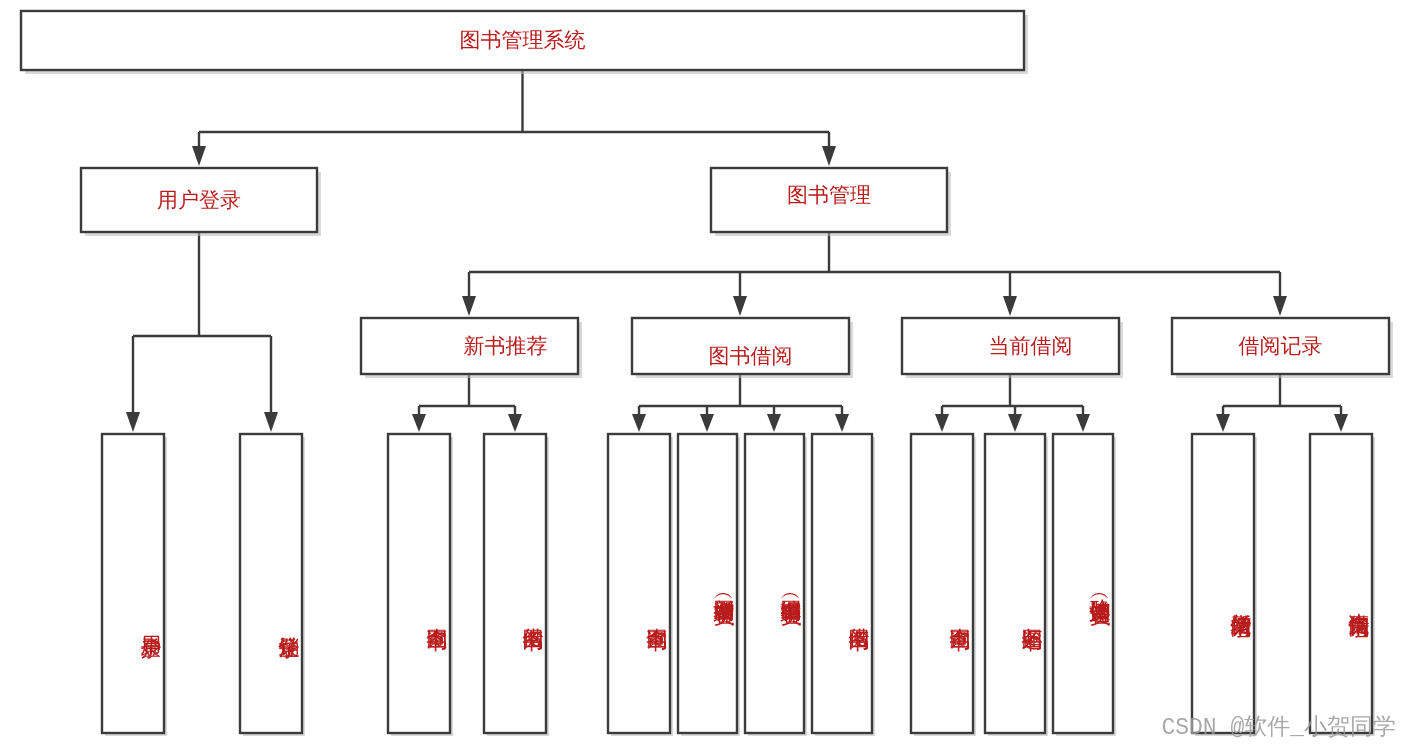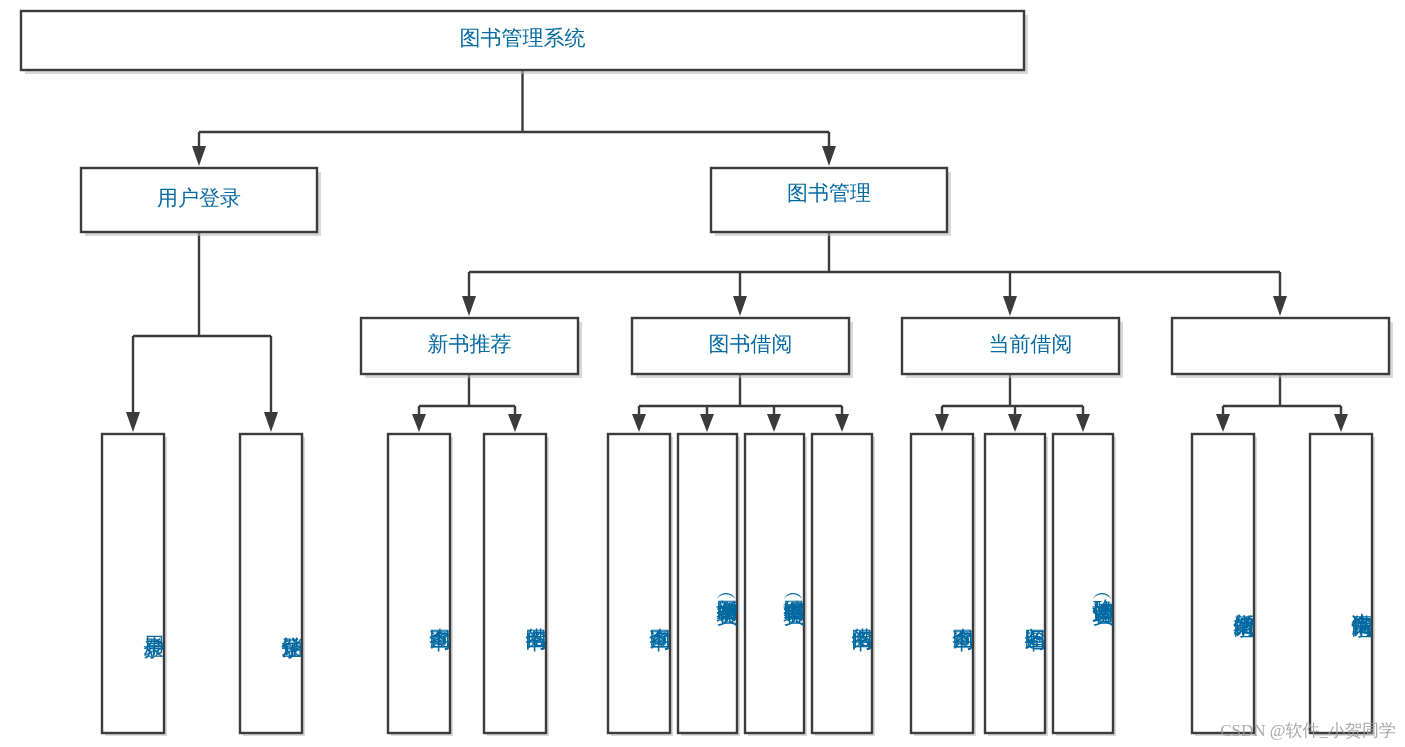--- a/index.html
+++ b/index.html
@@ -40,22 +40,22 @@
     stroke-width: 2.4;
     fill: none;
     stroke-linecap: butt;
   }
   .arrow-head {
     fill: #3b3b3b;
     stroke: none;
   }
   .node-label {
     position: absolute;
-    color: #0369a1;
-    font-family: Liberation Mono, monospace;
+    color: #b91c1c;
+    font-family: Liberation Serif, serif;
     text-rendering: geometricPrecision;
     pointer-events: none;
     white-space: nowrap;
   }
   .label-h {
     font-size: 21px;
     line-height: 1;
     display: flex;
     align-items: center;
     justify-content: center;
@@ -67,23 +67,23 @@
     text-orientation: upright;
     display: flex;
     align-items: flex-start;
     justify-content: center;
     letter-spacing: 1px;
   }
   .watermark {
     position: absolute;
     right: 9px;
     bottom: 5px;
-    font-size: 17px;
+    font-size: 23px;
     color: #9a9a9a;
-    font-family: Liberation Serif, serif;
+    font-family: Liberation Mono, monospace;
     white-space: nowrap;
     opacity: 0.85;
     text-align: right;
   }
 </style>
 </head>
 <body>
 
 <div id="diagram-root">
 
@@ -254,23 +254,24 @@
       <rect class="node-shadow" x="1313" y="437" width="62" height="299"></rect>
       <rect class="node-box" x="1310" y="434" width="62" height="299"></rect>
     </g>
   </svg>
 
   <div class="node-label label-h" style="left:21px; top:11px; width:1003px; height:59px;">图书管理系统</div>
 
   <div class="node-label label-h" style="left:81px; top:168px; width:236px; height:64px;">用户登录</div>
   <div class="node-label label-h" style="left:711px; top:168px; width:236px; height:55px;">图书管理</div>
 
-  <div class="node-label label-h" style="left:361px; top:318px; width:217px; height:56px;">新书推荐</div>
-  <div class="node-label label-h" style="left:632px; top:318px; width:237px; height:56px;">图书借阅</div>
+  <div class="node-label label-h" style="left:361px; top:318px; width:217px; height:56px;padding-left:36px;">新书推荐</div>
+  <div class="node-label label-h" style="left:632px; top:328px; width:237px; height:56px;">图书借阅</div>
   <div class="node-label label-h" style="left:902px; top:318px; width:217px; height:56px;margin-left:20px;">当前借阅</div>
+  <div class="node-label label-h" style="left:1172px; top:318px; width:217px; height:56px;">借阅记录</div>
 
   <div class="node-label label-v" style="left:102px; top:516px; width:62px; height:210px;">用户登录</div>
   <div class="node-label label-v" style="left:240px; top:516px; width:62px; height:210px;">注销登录</div>
   <div class="node-label label-v" style="left:388px; top:508px; width:62px; height:210px;">查询图书</div>
   <div class="node-label label-v" style="left:484px; top:508px; width:62px; height:210px;">借阅图书</div>
   <div class="node-label label-v" style="left:608px; top:508px; width:62px; height:210px;">查询图书</div>
   <div class="node-label label-v" style="left:678px; top:444px; width:59px; height:285px;">新增图书（管理员）</div>
   <div class="node-label label-v" style="left:745px; top:444px; width:59px; height:285px;">编辑图书（管理员）</div>
   <div class="node-label label-v" style="left:812px; top:508px; width:60px; height:210px;">借阅图书</div>
   <div class="node-label label-v" style="left:911px; top:508px; width:62px; height:210px;">查询图书</div>

